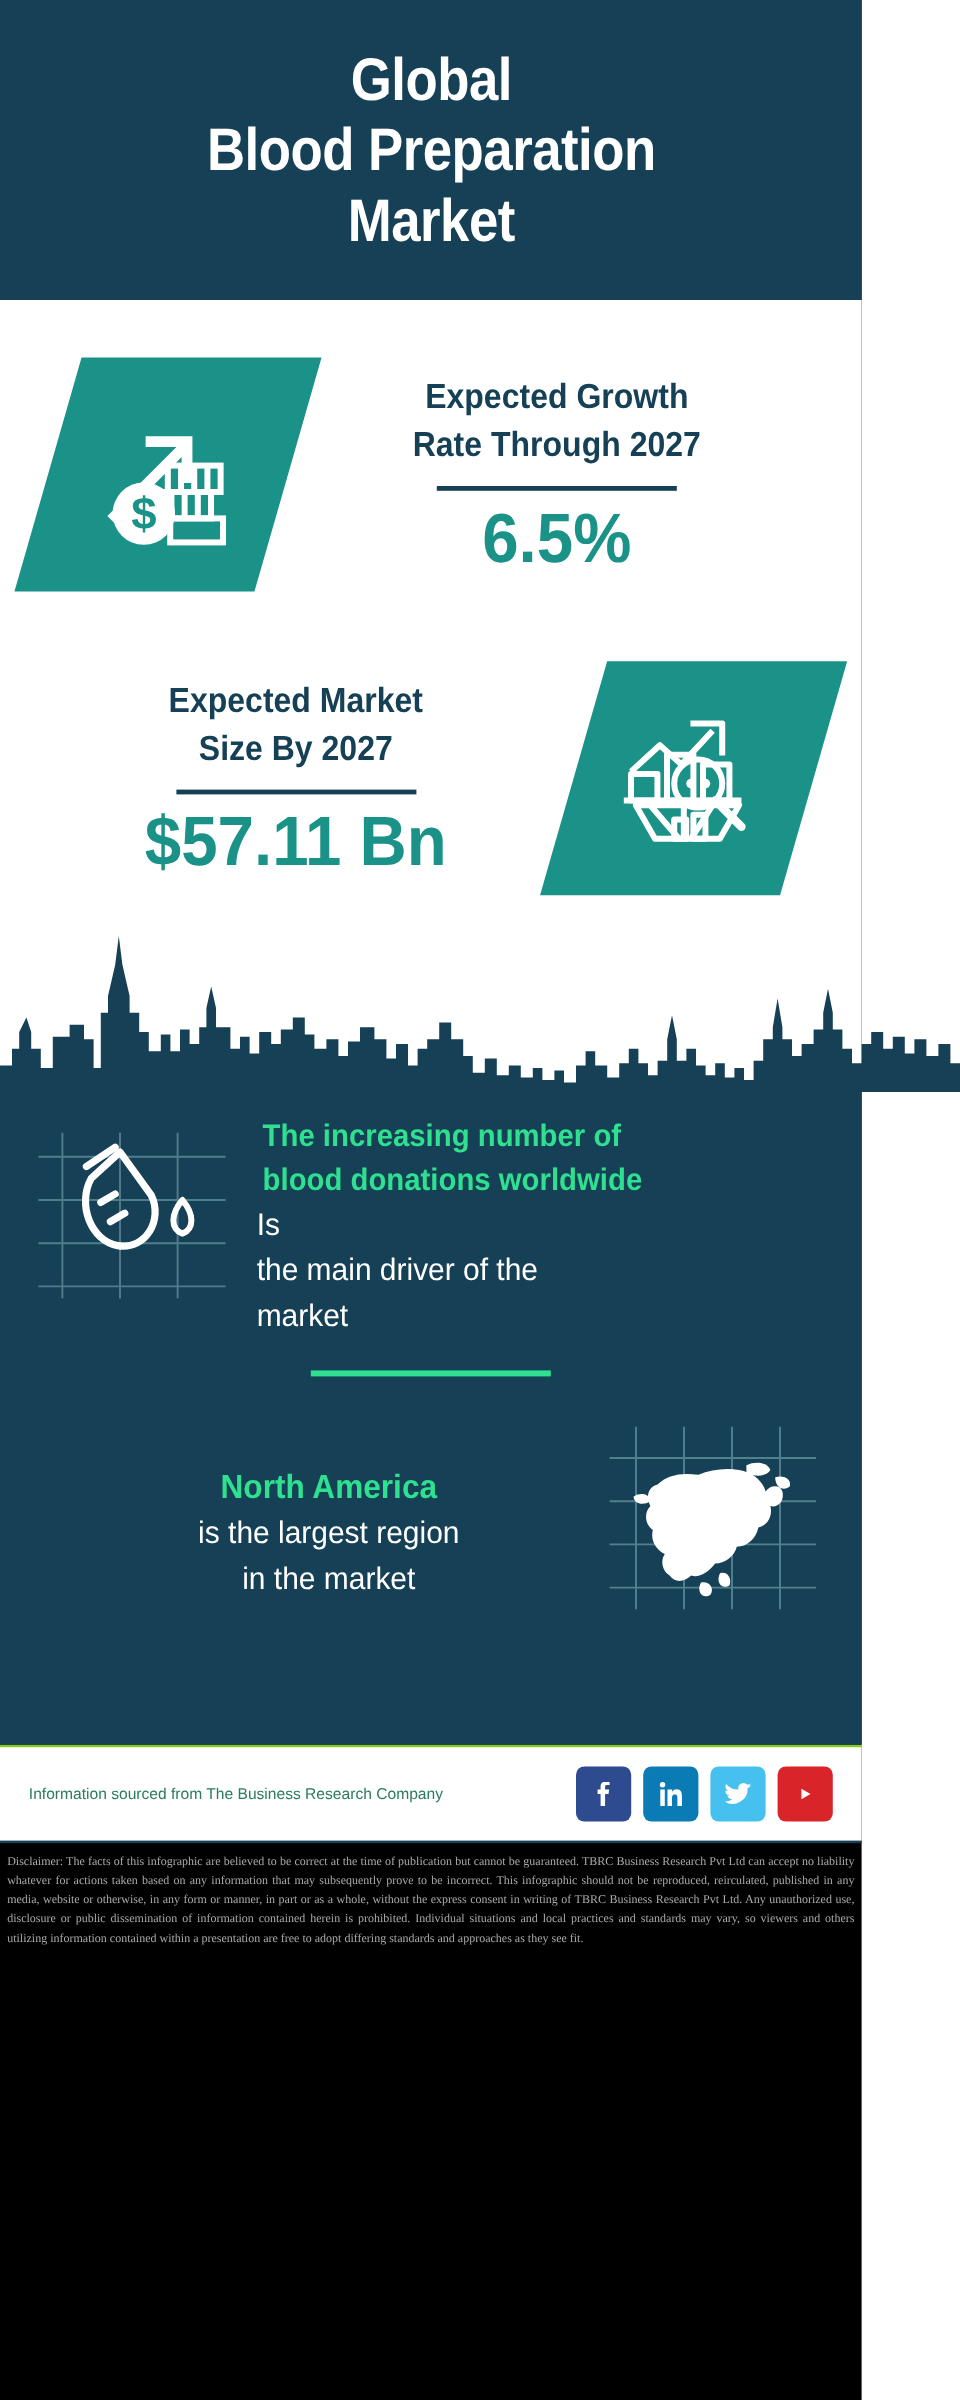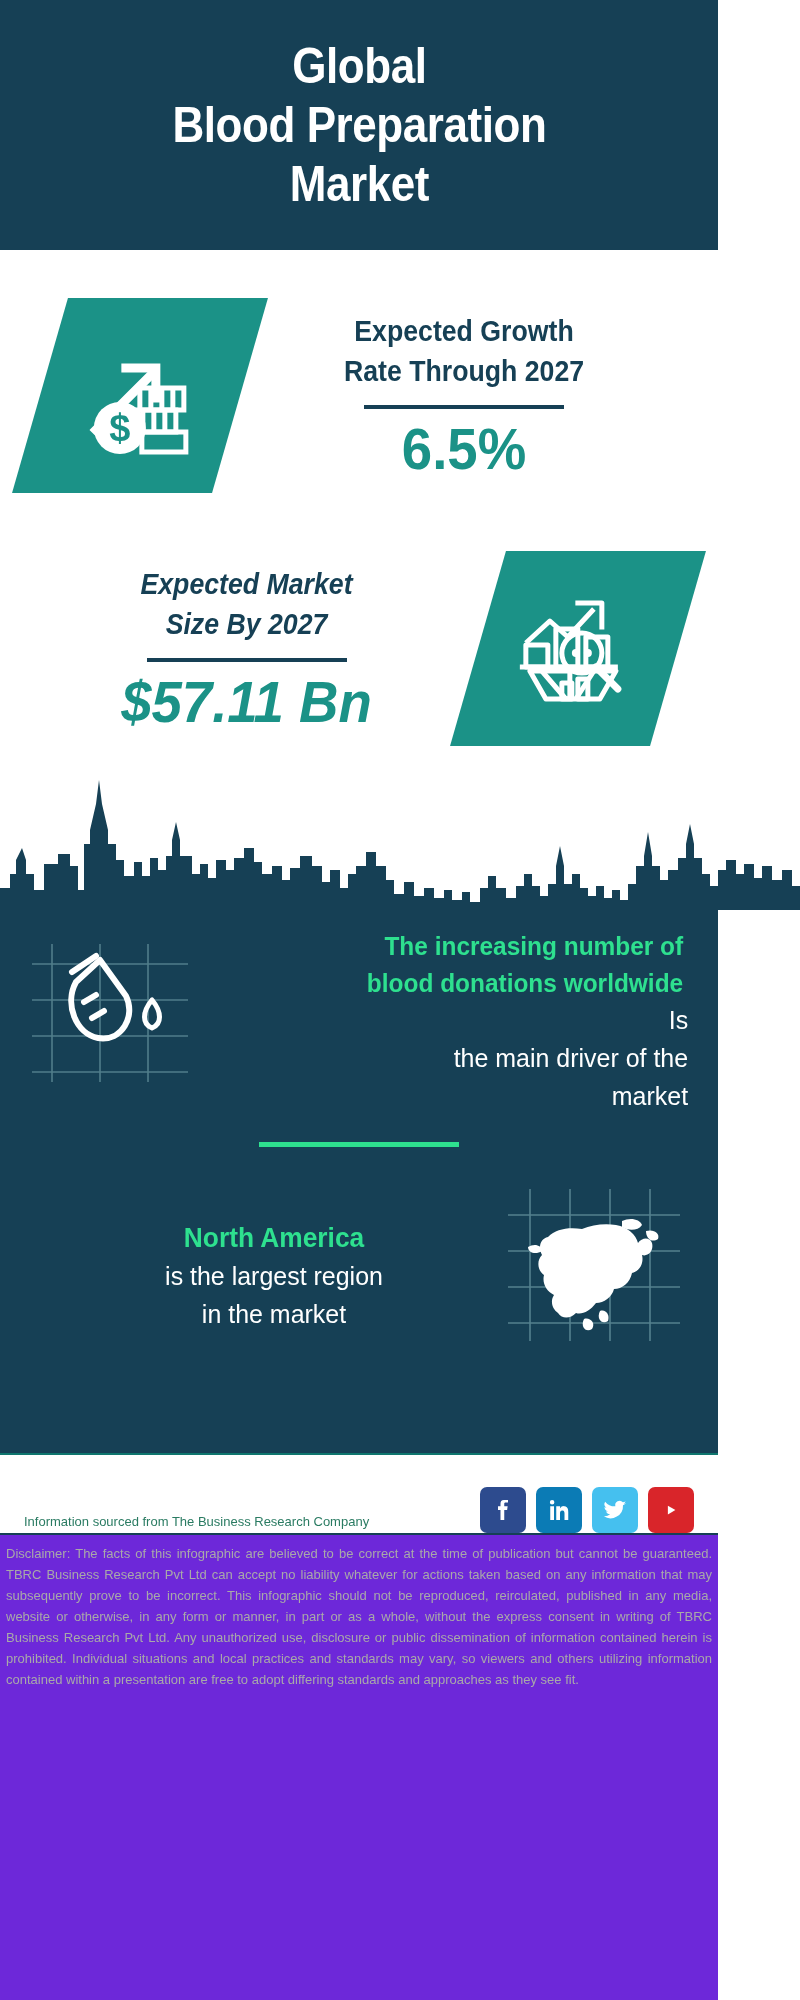--- a/index.html
+++ b/index.html
@@ -2,21 +2,21 @@
 <html><head>
 <meta charset="utf-8">
 <style>
   * { box-sizing: border-box; margin: 0; padding: 0; }
   html, body {
     width: 800px; height: 2000px;
     background: #ffffff;
     font-family: "Liberation Sans", sans-serif;
     overflow: hidden;
   }
-  .page { position: relative; width: 718px; height: 2000px; background: #6d28d9; }
+  .page { position: relative; width: 718px; height: 2000px; background: #000000; }
 
   
   .header {
     height: 250px; background: #164055;
     display: flex; align-items: center; justify-content: center;
     text-align: center;
   }
   .header-title {
     color: #ffffff; font-size: 50px; font-weight: bold;
     line-height: 1.18; letter-spacing: -0.5px;
@@ -53,57 +53,58 @@
   }
 
   
   .skyline { display: block; width: 800px; height: 140px; margin-top: 24px; }
 
   
   .dark-zone { background: #164055; position: relative; padding-bottom: 8px; }
 
   .driver-row { display: flex; align-items: flex-start; padding: 18px 20px 0 30px; }
   .driver-icon { width: 170px; flex: none; padding-top: 10px; }
-  .driver-text { flex: 1; text-align: right; padding-left: 4px; }
+  .driver-text { flex: 1; text-align: left; padding-left: 4px; }
   .hl-green {
     color: #2ee08f; font-size: 26px; font-weight: bold; line-height: 1.42;
     transform: scaleX(0.94); transform-origin: center;
   }
   .plain-white {
     color: #ffffff; font-size: 26px; line-height: 1.46;
     transform: scaleX(0.96); transform-origin: center;
   }
   .rule-green {
     width: 200px; height: 5px; background: #2ee08f;
     margin: 26px auto 0;
   }
 
   .region-row { display: flex; align-items: center; padding: 38px 24px 0 24px; }
   .region-text { flex: 1; text-align: center; padding-left: 20px; margin-top: 19px; }
   .region-icon { width: 190px; flex: none; }
 
   
   .footer-bar {
     background: #ffffff; height: 80px;
-    display: flex; align-items: flex-end; padding: 0 24px;
-    border-top: 2px solid #0f766e;
+    display: flex; align-items: center; padding: 0 24px;
+    border-top: 2px solid #84cc16;
   }
   .src-text { flex: 1; color: #2a7b62; font-size: 13px; line-height: 1.65; }
   .socials { display: flex; gap: 10px; align-items: center; }
   .soc {
     width: 46px; height: 46px; border-radius: 7px;
     display: flex; align-items: center; justify-content: center;
   }
   .soc svg { width: 30px; height: 30px; fill: #fff; }
 
   .disclaimer {
     border-top: 2px solid #164055;
     padding: 8px 6px 0 6px;
-    color: #a9a9a9; font-size: 13px; line-height: 1.62;
+    color: #a9a9a9; font-size: 10px; line-height: 1.62;
     text-align: justify;
+    font-family: Liberation Serif, serif;
   }
 </style>
 </head>
 <body>
 
 <div class="page">
 
   <div class="header">
     <div class="header-title">
       <div>Global</div>
@@ -139,21 +140,21 @@
       <div class="stat-text">
         <div class="stat-label">
           <div>Expected Growth</div>
           <div>Rate Through 2027</div>
         </div>
         <div class="rule-dark"></div>
         <div class="stat-value">6.5%</div>
       </div>
     </div>
 
-    <div class="stat-row" style="padding:58px 40px 0 15px;font-style:italic;">
+    <div class="stat-row" style="padding:58px 40px 0 15px;">
       <div class="stat-text">
         <div class="stat-label">
           <div>Expected Market</div>
           <div>Size By 2027</div>
         </div>
         <div class="rule-dark"></div>
         <div class="stat-value">$57.11 Bn</div>
       </div>
       <div class="para">
         <svg width="124" height="124" viewBox="0 0 124 124">

